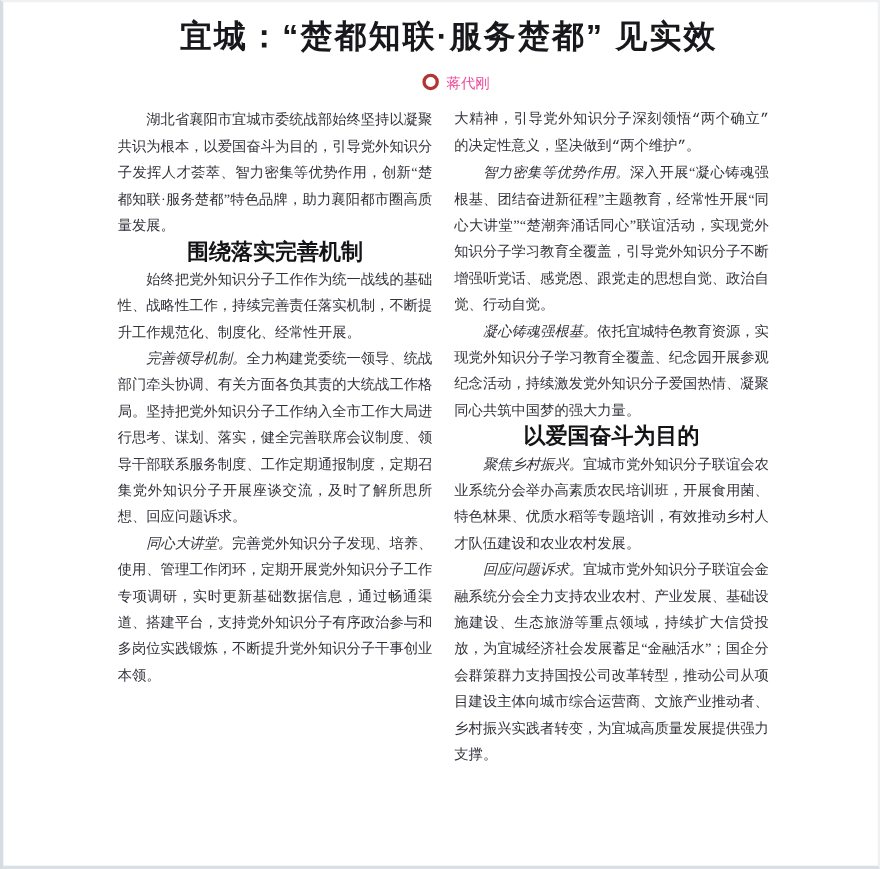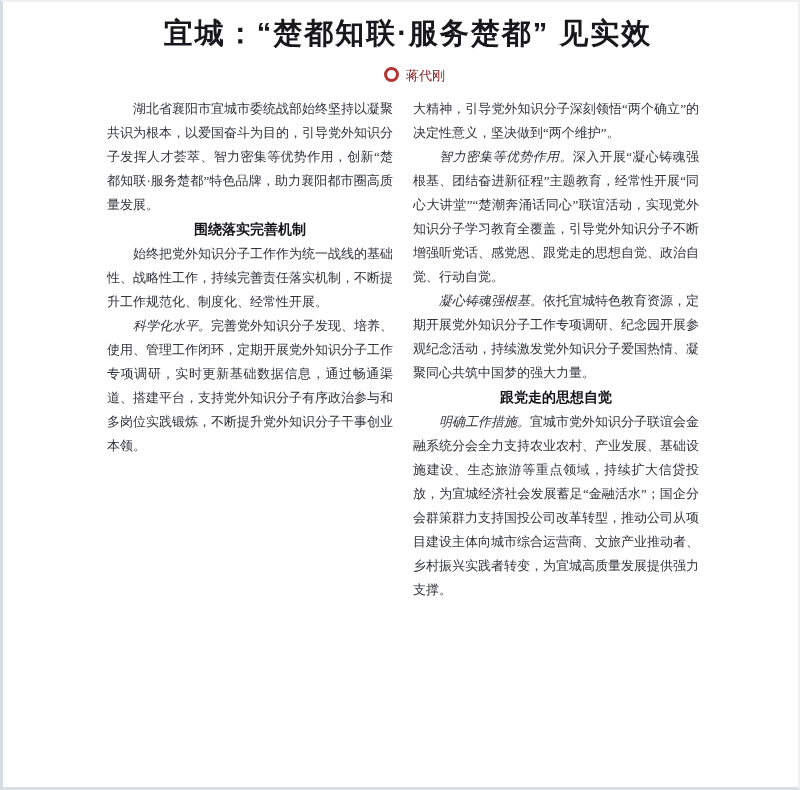--- a/index.html
+++ b/index.html
@@ -23,21 +23,21 @@
     font-weight: 700;
     font-size: 29px;
     letter-spacing: 2px;
     color: #18181c;
     padding-left: 15px;
   }
   .byline {
     margin-top: 13px;
     text-align: center;
     font-size: 13px;
-    color: #7f1d1d;
+    color: #ec4899;
     padding-left: 28px;
   }
   .byline .ring {
     display: inline-block;
     width: 9px; height: 9px;
     border: 3px solid #b23434;
     border-radius: 50%;
     background: #ffffff;
     vertical-align: -2px;
     margin-right: 7px;
@@ -48,48 +48,50 @@
     padding: 12px 104px 0 104px;
   }
   .col { width: 286px; flex: 0 0 286px; }
   .para {
     margin: 0;
     font-size: 13px;
     line-height: 24px;
     text-align: justify;
     text-indent: 2em;
   }
-  .para.noindent { text-indent: 0; }
+  .para.noindent { text-indent: 0; font-family: Liberation Mono, monospace; }
   .lead { font-style: italic; }
   .section {
     margin: 0;
     font-family: "Liberation Sans", "DejaVu Sans", sans-serif;
     font-weight: 700;
-    font-size: 14px;
+    font-size: 20px;
     line-height: 25px;
     text-align: center;
     color: #141417;
   }
 </style>
 </head>
 <body>
 
 <div class="page">
   <h1 class="title">宜城：“楚都知联·服务楚都” 见实效</h1>
   <div class="byline">
     <span class="ring"></span><span>蒋代刚</span>
   </div>
   <div class="cols">
     <div class="col" id="col-left">
         <p class="para"><span>湖北省襄阳市宜城市委统战部始终坚持以凝聚共识为根本，以爱国奋斗为目的，引导党外知识分子发挥人才荟萃、智力密集等优势作用，创新“楚都知联·服务楚都”特色品牌，助力襄阳都市圈高质量发展。</span></p>
         <h3 class="section">围绕落实完善机制</h3>
         <p class="para"><span>始终把党外知识分子工作作为统一战线的基础性、战略性工作，持续完善责任落实机制，不断提升工作规范化、制度化、经常性开展。</span></p>
-        <p class="para"><span class="lead">科学化水平。</span><span>完善党外知识分子发现、培养、使用、管理工作闭环，定期开展党外知识分子工作专项调研，实时更新基础数据信息，通过畅通渠道、搭建平台，支持党外知识分子有序政治参与和多岗位实践锻炼，不断提升党外知识分子干事创业本领。</span></p>
+        <p class="para"><span class="lead">完善领导机制。</span><span>全力构建党委统一领导、统战部门牵头协调、有关方面各负其责的大统战工作格局。坚持把党外知识分子工作纳入全市工作大局进行思考、谋划、落实，健全完善联席会议制度、领导干部联系服务制度、工作定期通报制度，定期召集党外知识分子开展座谈交流，及时了解所思所想、回应问题诉求。</span></p>
+        <p class="para"><span class="lead">同心大讲堂。</span><span>完善党外知识分子发现、培养、使用、管理工作闭环，定期开展党外知识分子工作专项调研，实时更新基础数据信息，通过畅通渠道、搭建平台，支持党外知识分子有序政治参与和多岗位实践锻炼，不断提升党外知识分子干事创业本领。</span></p>
       </div>
     <div class="col" id="col-right">
         <p class="para noindent"><span>大精神，引导党外知识分子深刻领悟“两个确立”的决定性意义，坚决做到“两个维护”。</span></p>
         <p class="para"><span class="lead">智力密集等优势作用。</span><span>深入开展“凝心铸魂强根基、团结奋进新征程”主题教育，经常性开展“同心大讲堂”“楚潮奔涌话同心”联谊活动，实现党外知识分子学习教育全覆盖，引导党外知识分子不断增强听党话、感党恩、跟党走的思想自觉、政治自觉、行动自觉。</span></p>
-        <p class="para"><span class="lead">凝心铸魂强根基。</span><span>依托宜城特色教育资源，定期开展党外知识分子工作专项调研、纪念园开展参观纪念活动，持续激发党外知识分子爱国热情、凝聚同心共筑中国梦的强大力量。</span></p>
-        <h3 class="section">跟党走的思想自觉</h3>
-        <p class="para"><span class="lead">明确工作措施。</span><span>宜城市党外知识分子联谊会金融系统分会全力支持农业农村、产业发展、基础设施建设、生态旅游等重点领域，持续扩大信贷投放，为宜城经济社会发展蓄足“金融活水”；国企分会群策群力支持国投公司改革转型，推动公司从项目建设主体向城市综合运营商、文旅产业推动者、乡村振兴实践者转变，为宜城高质量发展提供强力支撑。</span></p>
+        <p class="para"><span class="lead">凝心铸魂强根基。</span><span>依托宜城特色教育资源，实现党外知识分子学习教育全覆盖、纪念园开展参观纪念活动，持续激发党外知识分子爱国热情、凝聚同心共筑中国梦的强大力量。</span></p>
+        <h3 class="section">以爱国奋斗为目的</h3>
+        <p class="para"><span class="lead">聚焦乡村振兴。</span><span>宜城市党外知识分子联谊会农业系统分会举办高素质农民培训班，开展食用菌、特色林果、优质水稻等专题培训，有效推动乡村人才队伍建设和农业农村发展。</span></p>
+        <p class="para"><span class="lead">回应问题诉求。</span><span>宜城市党外知识分子联谊会金融系统分会全力支持农业农村、产业发展、基础设施建设、生态旅游等重点领域，持续扩大信贷投放，为宜城经济社会发展蓄足“金融活水”；国企分会群策群力支持国投公司改革转型，推动公司从项目建设主体向城市综合运营商、文旅产业推动者、乡村振兴实践者转变，为宜城高质量发展提供强力支撑。</span></p>
       </div>
   </div>
 </div>
 
 </body></html>

